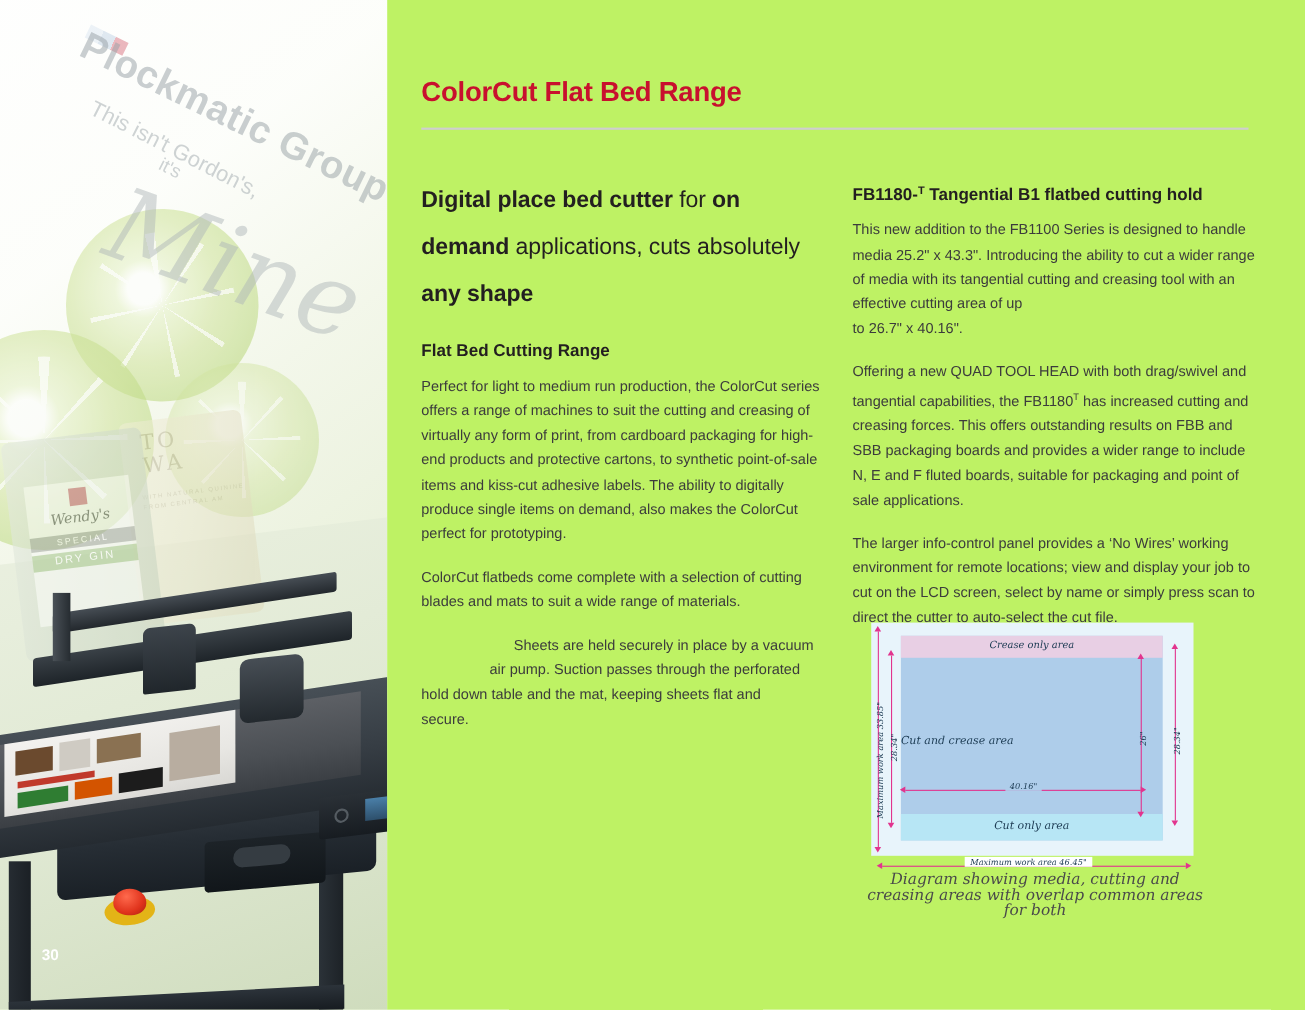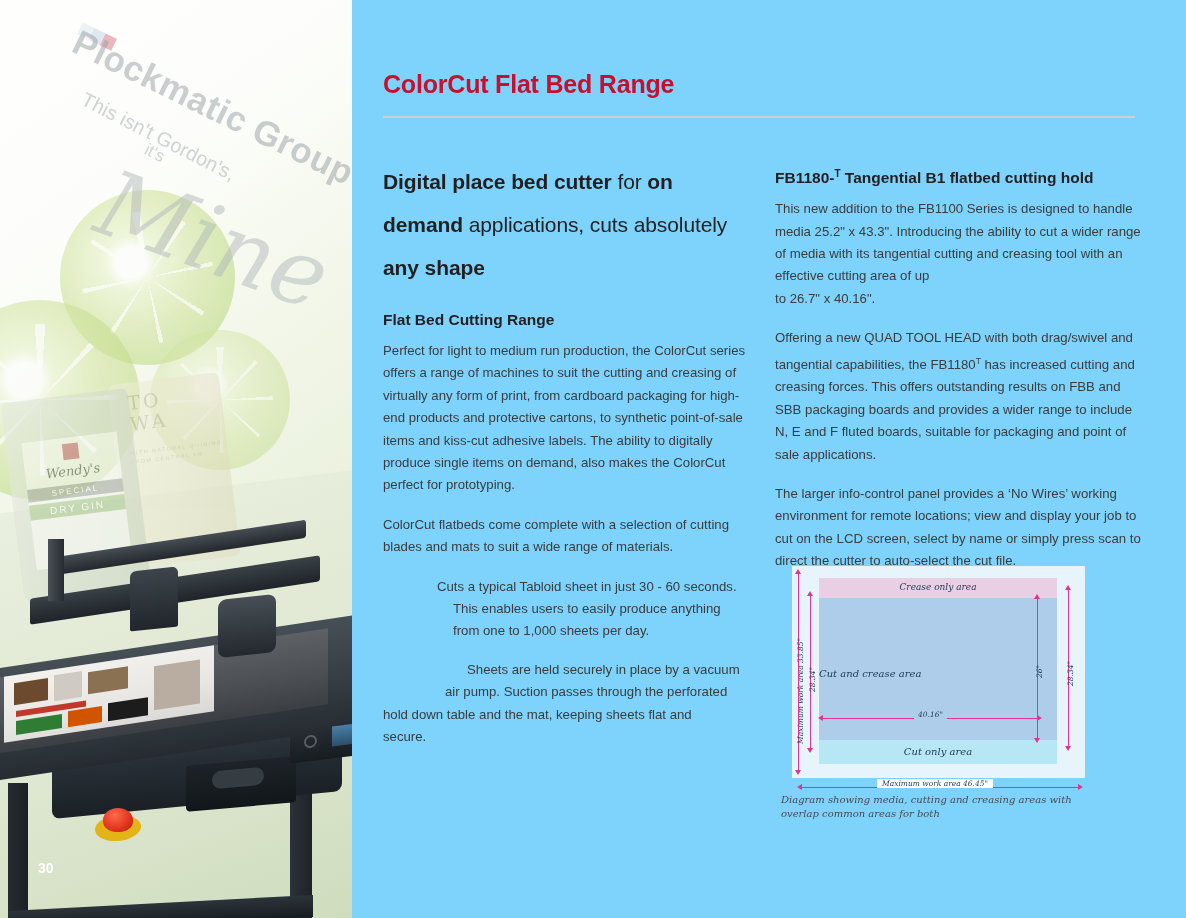--- a/index.html
+++ b/index.html
@@ -216,21 +216,21 @@
   }
 
   .page-num{
     position:absolute; left:38px; top:860px;
     color:#ffffff; font-size:14px; font-weight:700; z-index:8;text-align:center;
   }
 
   
   .content{
     position:absolute; left:352px; top:0; width:834px; height:918px;
-    background:#7dd3fc;
+    background:#bef264;
   }
   .page-title{
     position:absolute; left:31px; top:70px;
     color:#c8102e; font-size:25px; font-weight:700; letter-spacing:-.2px;
   }
   .title-rule{
     position:absolute; left:31px; top:116px; width:752px; height:2px;
     background:#cfcfcf;
   }
 
@@ -307,21 +307,21 @@
 
   .dim{
     position:absolute; font-family:"DejaVu Serif", serif; font-style:italic;
     font-size:7.5px; color:#1b3a52; white-space:nowrap; background:transparent;
   }
   .dim.rot{ transform:rotate(-90deg); transform-origin:left top; }
 
   .diag-caption{
     position:absolute; left:0px; top:231px; width:320px;
     font-family:"DejaVu Serif", serif; font-style:italic;
-    font-size:10px; line-height:14px; color:#4a4a4a;
+    font-size:14px; line-height:14px; color:#4a4a4a;text-align:center;
   }
 </style>
 </head>
 <body>
 
 <div class="photo-panel">
   <div class="photo-bg-white"></div>
 
   <div class="lime a">
       <div class="lime-seg"></div>
@@ -397,25 +397,20 @@
   <div class="title-rule"></div>
 
   <div class="col-left">
     <div class="lede"><b>Digital place bed cutter</b><span> for </span><b>on demand</b><span> applications, cuts absolutely </span><b>any shape</b></div>
 
     <div class="sub-head">Flat Bed Cutting Range</div>
 
     <p class="body">Perfect for light to medium run production, the ColorCut series offers a range of machines to suit the cutting and creasing of virtually any form of print, from cardboard packaging for high-end products and protective cartons, to synthetic point-of-sale items and kiss-cut adhesive labels. The ability to digitally produce single items on demand, also makes the ColorCut perfect for prototyping.</p>
     <p class="body">ColorCut flatbeds come complete with a selection of cutting blades and mats to suit a wide range of materials.</p>
 
-    <p class="indent1">
-      <span class="l-a">Cuts a typical Tabloid sheet in just 30 - 60 seconds.</span>
-      <span class="l-b">This enables users to easily produce anything</span>
-      <span class="l-c">from one to 1,000 sheets per day.</span>
-    </p>
 
     <p class="indent1">
       <span class="l-d">Sheets are held securely in place by a vacuum</span>
       <span class="l-e">air pump. Suction passes through the perforated</span>
       <span class="l-f">hold down table and the mat, keeping sheets flat and</span>
       <span class="l-f">secure.</span>
     </p>
   </div>
 
   <div class="col-right">

